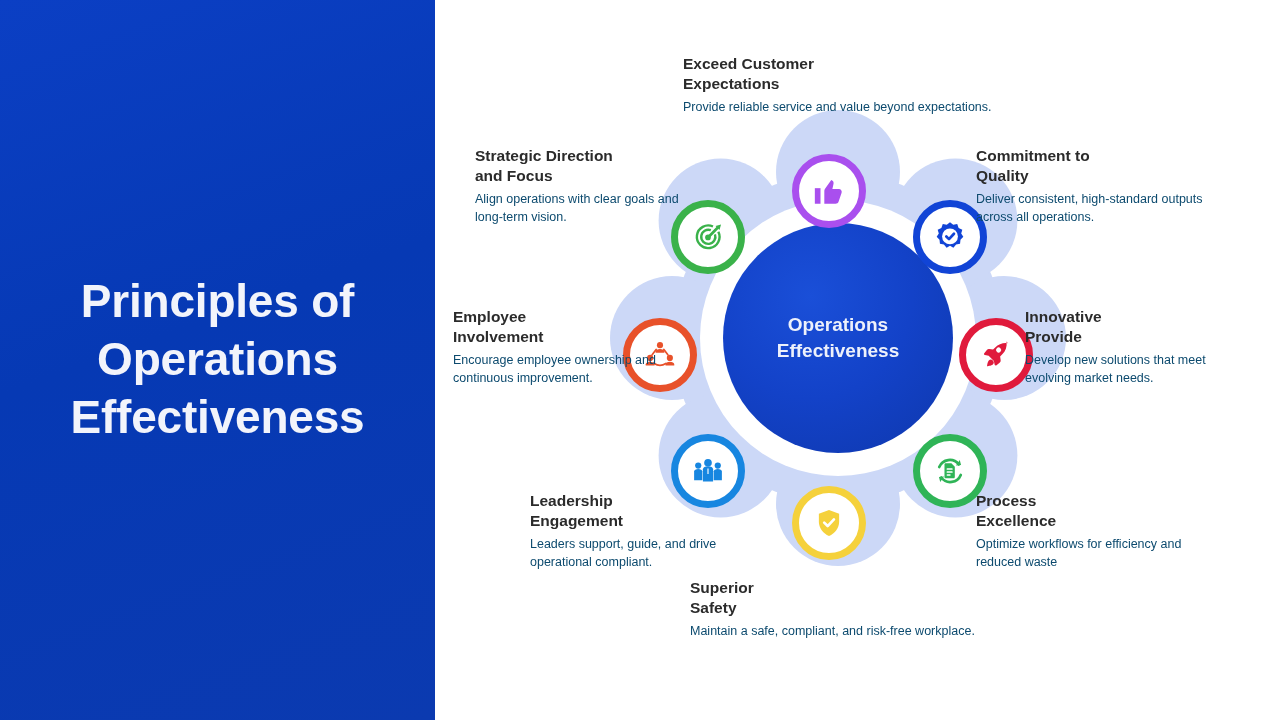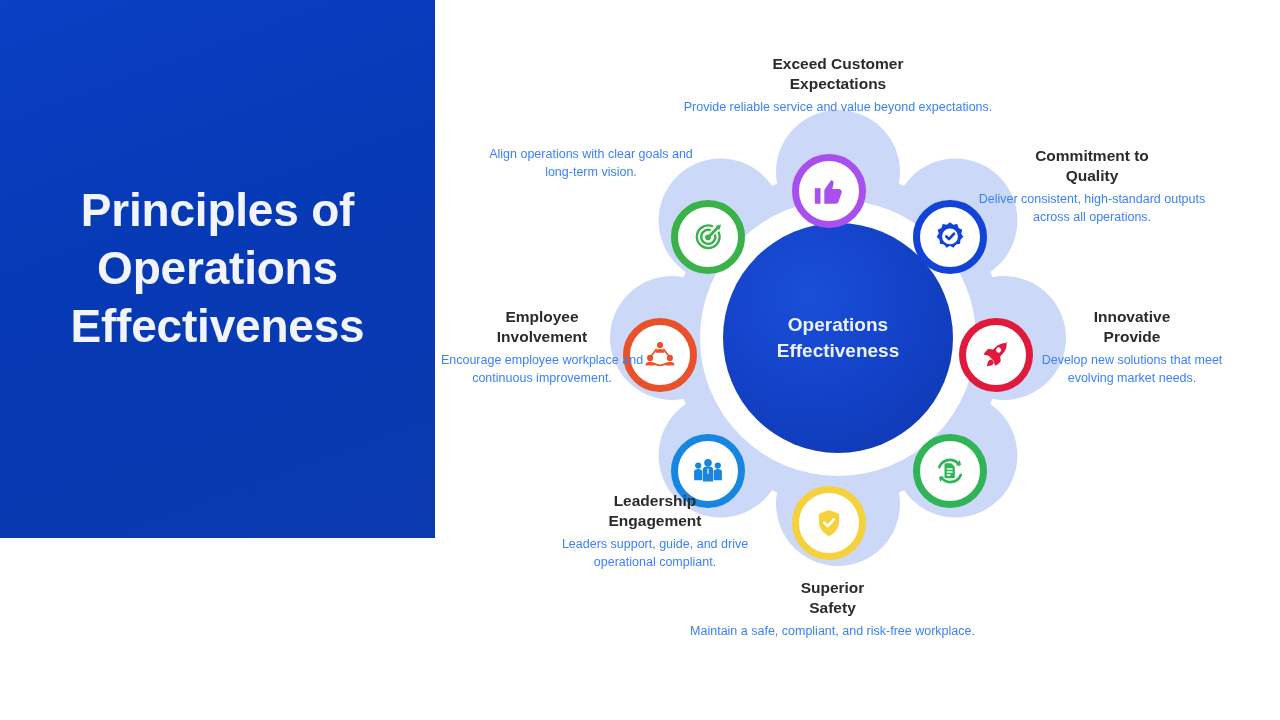--- a/index.html
+++ b/index.html
@@ -20,21 +20,21 @@
     height: 720px;
     background: #ffffff;
   }
 
   
   .title-panel {
     position: absolute;
     left: 0;
     top: 0;
     width: 435px;
-    height: 538px;
+    height: 720px;
     background: linear-gradient(160deg, #0b3fc4 0%, #0639b4 45%, #0b3ab0 100%);
     display: flex;
     align-items: center;
     justify-content: center;
   }
   .title-text {
     width: 360px;
     text-align: center;
     color: #f2f4fb;
     font-size: 46px;
@@ -102,32 +102,31 @@
     box-sizing: border-box;
     display: flex;
     align-items: center;
     justify-content: center;
   }
   .node svg { display: block; }
 
   
   .label {
     position: absolute;
-    text-align: center;
   }
   .label .hd {
     color: #2b2b2b;
     font-weight: bold;
     font-size: 15.5px;
     line-height: 1.3;
     margin-bottom: 5px;
     white-space: pre-line;
   }
   .label .bd {
-    color: #3b82f6;
+    color: #0c4a6e;
     font-size: 12.5px;
     line-height: 1.42;
   }
 </style>
 </head>
 <body>
 
 <div class="slide">
 
   <div class="title-panel">
@@ -204,20 +203,25 @@
         <path fill="none" stroke="#2fb457" stroke-width="1.9" stroke-linecap="round" d="M18.2 7.4A8 8 0 0 0 4.4 9.2M5.8 16.6a8 8 0 0 0 13.8-1.8"></path>
         <path fill="#2fb457" d="M18.9 4.2l.9 3.6-3.6.3zM5.1 19.8l-.9-3.6 3.6-.3z"></path>
         <path fill="#2fb457" d="M9 6.6h4l2.4 2.4v7.3c0 .5-.4.9-.9.9H9c-.5 0-.9-.4-.9-.9V7.5c0-.5.4-.9.9-.9z"></path>
         <g fill="#ffffff">
           <rect x="9.6" y="10.1" width="4.3" height="1.1" rx="0.5"></rect>
           <rect x="9.6" y="12.2" width="4.3" height="1.1" rx="0.5"></rect>
           <rect x="9.6" y="14.3" width="2.9" height="1.1" rx="0.5"></rect>
         </g>
       </svg>
     </div>
+    <div class="label" style="left:541px; top:491px; width:214px;">
+      <div class="hd">Process
+Excellence</div>
+      <div class="bd">Optimize workflows for efficiency and reduced waste</div>
+    </div>
 
     <div class="node" style="left:357px; top:486px; border:7px solid #f5d13b;">
       <svg width="32" height="32" viewBox="0 0 24 24">
         <path fill="#f5d13b" d="M12 2.2l7.6 2.8v6.1c0 4.6-3.1 8.7-7.6 10.7-4.5-2-7.6-6.1-7.6-10.7V5z"></path>
         <path fill="none" stroke="#ffffff" stroke-width="2" stroke-linecap="round" stroke-linejoin="round" d="M8.4 11.7l2.6 2.6 4.7-5"></path>
       </svg>
     </div>
     <div class="label" style="left:255px; top:578px; width:285px;">
       <div class="hd">Superior
 Safety</div>
@@ -249,33 +253,35 @@
           <circle cx="12" cy="4.6" r="2.3"></circle>
           <path d="M8.7 9.4c0-1.1 1.5-1.9 3.3-1.9s3.3.8 3.3 1.9v.9H8.7z"></path>
           <circle cx="4.6" cy="14.2" r="2.3"></circle>
           <path d="M1.3 19c0-1.1 1.5-1.9 3.3-1.9s3.3.8 3.3 1.9v.9H1.3z"></path>
           <circle cx="19.4" cy="14.2" r="2.3"></circle>
           <path d="M16.1 19c0-1.1 1.5-1.9 3.3-1.9s3.3.8 3.3 1.9v.9h-6.6z"></path>
         </g>
         <path fill="none" stroke="#e8512a" stroke-width="1.3" stroke-linecap="round" d="M9.1 7.9L6.1 11.8M14.9 7.9l3 3.9M7.6 18.4a8 8 0 0 0 8.8 0"></path>
       </svg>
     </div>
-    <div class="label" style="left:0px; top:307px; width:214px;">
+    <div class="label" style="left:0px; top:307px; width:214px;padding-left:18px;">
       <div class="hd">Employee
 Involvement</div>
-      <div class="bd">Encourage employee workplace and continuous improvement.</div>
+      <div class="bd">Encourage employee ownership and continuous improvement.</div>
     </div>
 
     <div class="node" style="left:236px; top:200px; border:7px solid #3ab24a;">
       <svg width="34" height="34" viewBox="0 0 24 24">
         <path fill="none" stroke="#3ab24a" stroke-width="1.7" d="M19.3 8.3A8 8 0 1 1 15.5 4.6"></path>
         <path fill="none" stroke="#3ab24a" stroke-width="1.7" d="M16.9 10.1a5 5 0 1 1-2.9-2.9"></path>
         <circle cx="12" cy="12.3" r="2" fill="#3ab24a"></circle>
         <path fill="none" stroke="#3ab24a" stroke-width="1.9" stroke-linecap="round" d="M12 12.3l6.6-6.6"></path>
         <path fill="#3ab24a" d="M17.3 4.2l3.9-1.1-1.1 3.9-1.4-1.4z"></path>
       </svg>
     </div>
     <div class="label" style="left:40px; top:146px; width:232px;">
+      <div class="hd">Strategic Direction
+and Focus</div>
       <div class="bd">Align operations with clear goals and long-term vision.</div>
     </div>
 
   </div>
 </div>
 
 </body></html>

